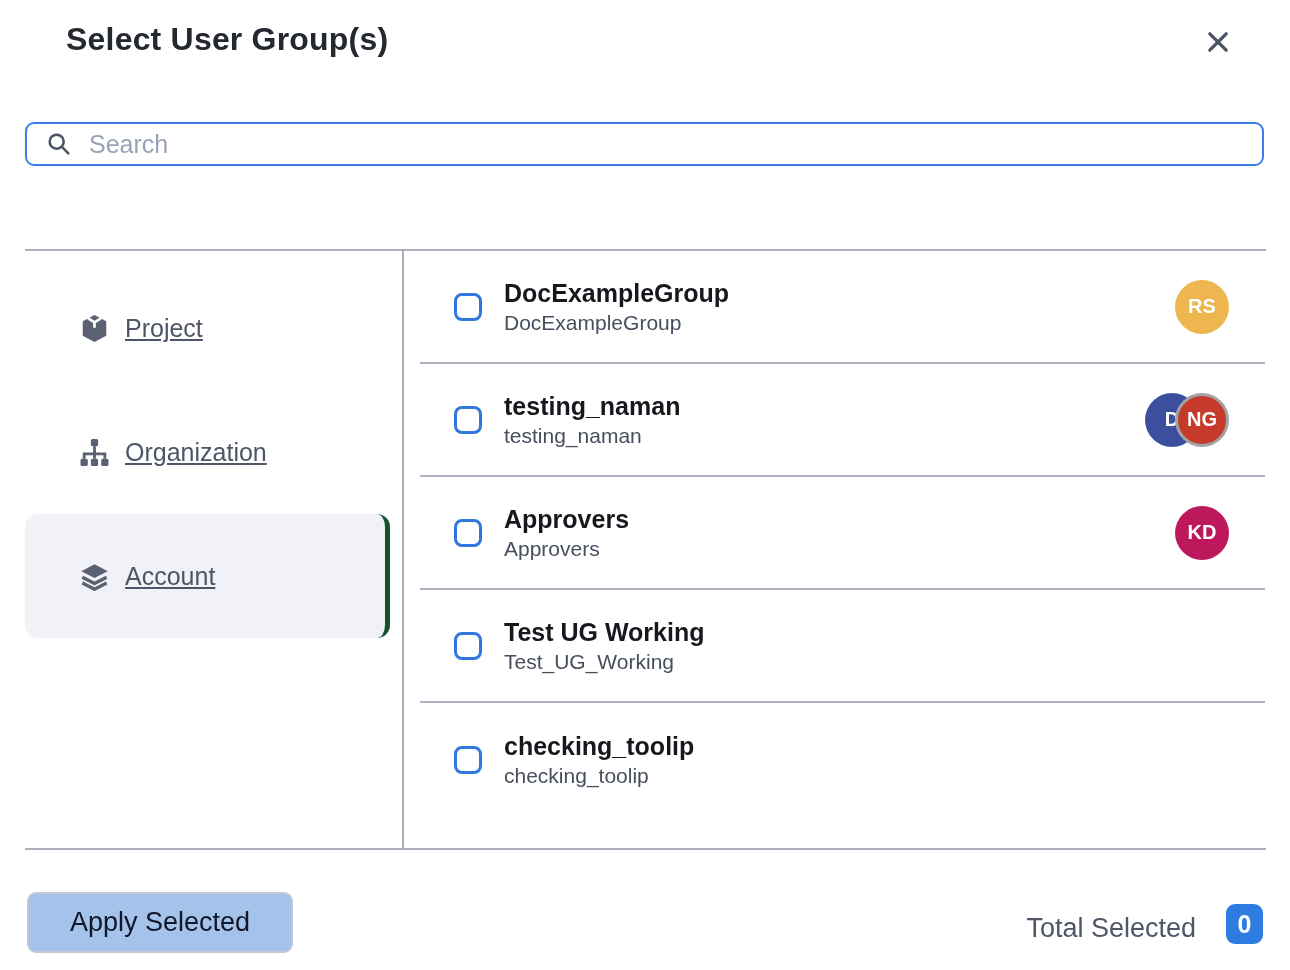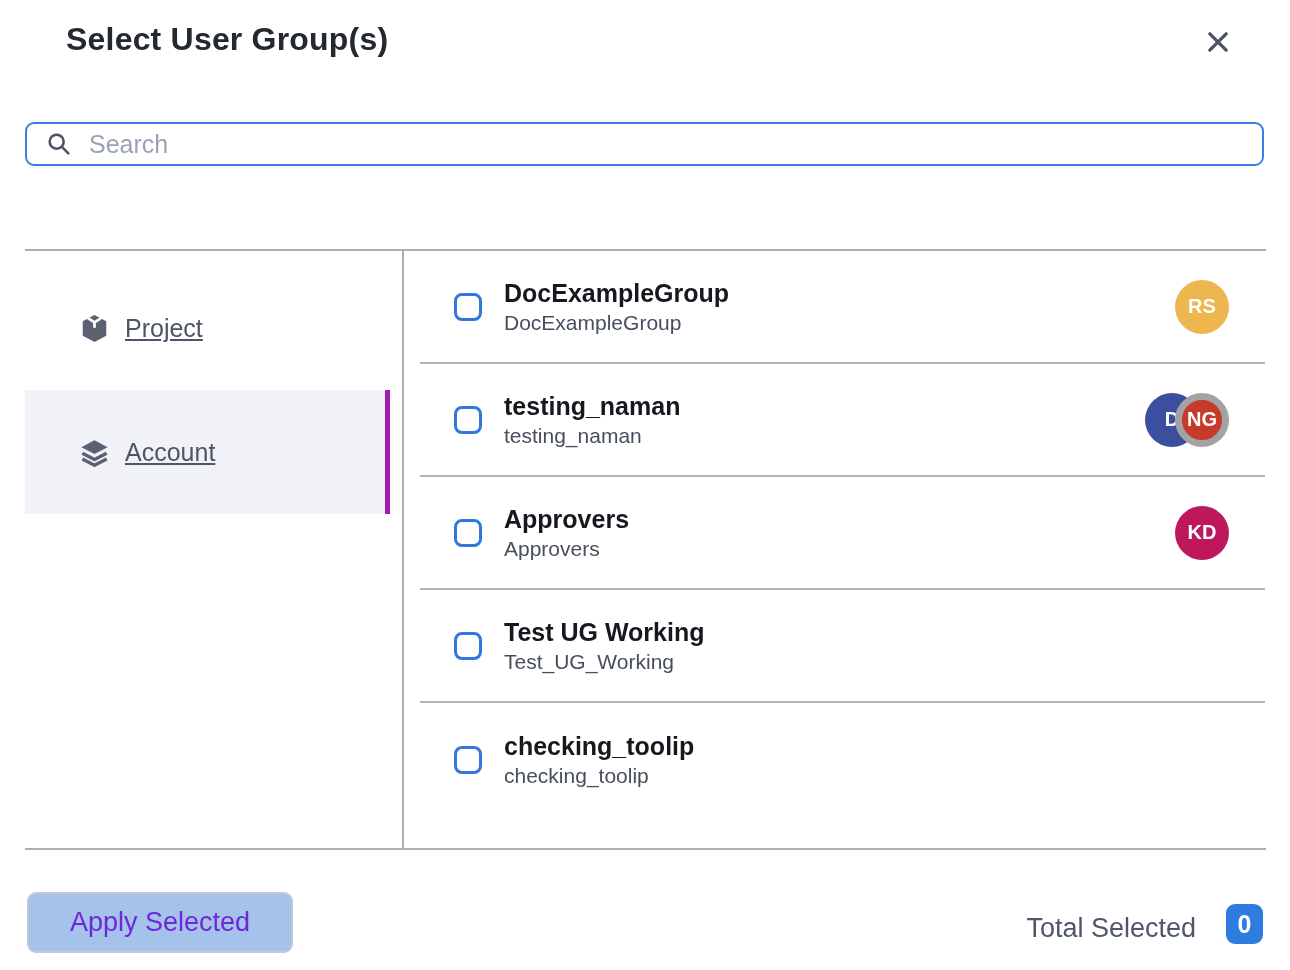--- a/index.html
+++ b/index.html
@@ -39,48 +39,48 @@
   .divider-bottom { position: absolute; left: 25px; right: 24px; top: 848px; height: 2px; background: #ABB0BD; }
 
   
   .content { position: absolute; left: 25px; right: 25px; top: 251px; height: 597px; display: flex; }
 
   .sidebar { width: 365px; margin-right: 12px; padding-top: 15px; flex: none; }
   .tab {
     height: 124px; display: flex; align-items: center; padding-left: 54px; gap: 15px;
     font-size: 25px; color: #4D5566; cursor: pointer; text-decoration: underline;
   }
-  .tab.selected { background: #F1F2F8; border-right: 5px solid #a21caf; }
+  .tab.selected { background: #F1F2F8; border-right: 5px solid #14532d; border-radius: 13px; }
   .tab .icon { width: 31px; height: 31px; flex: none; display: flex; }
 
   .list-panel { flex: 1; border-left: 2px solid #A9AEB9; padding-left: 16px; }
   .row { height: 113px; display: flex; align-items: center; padding-left: 34px; padding-right: 36px; cursor: pointer; }
   .row:not(:last-child) { border-bottom: 2px solid #B0B4C0; }
   .checkbox {
     width: 28px; height: 28px; border: 3px solid #3277DE; border-radius: 8px;
     margin-right: 22px; flex: none; background: #fff; cursor: pointer;
   }
   .row-text { display: flex; flex-direction: column; gap: 3px; }
   .row-title { font-size: 25px; font-weight: 700; color: #15181D; }
   .row-sub   { font-size: 21px; color: #474E5D; }
   .avatar-stack { margin-left: auto; display: flex; align-items: flex-start; }
   .avatar {
     width: 54px; height: 54px; border-radius: 50%;
     color: #fff; font-weight: 700; font-size: 20px;
     display: flex; align-items: center; justify-content: center; flex: none;
   }
-  .avatar.overlap { margin-left: -24px; border: 7px solid #a3a3a3; }
+  .avatar.overlap { margin-left: -24px; border: 3px solid #a3a3a3; }
 
   
   .footer {
     position: absolute; left: 27px; right: 27px; top: 850px; height: 120px;
     display: flex; align-items: flex-start; justify-content: space-between; padding-top: 42px;
   }
   .apply-btn {
-    background: #A5C2EA; color: #6d28d9; font-size: 27px; font-family: inherit;
+    background: #A5C2EA; color: #0f172a; font-size: 27px; font-family: inherit;
     border: 2px solid #C2C9D6; border-radius: 9px; padding: 13px 41px; cursor: default;
   }
   .total { display: flex; align-items: flex-end; gap: 30px; font-size: 27px; color: #4E5668; margin-top: 12px; }
   .badge {
     background: #2E7CE0; color: #fff; font-size: 25px; font-weight: 700;
     border-radius: 9px; min-width: 37px; height: 40px; padding: 0 6px;
     display: flex; align-items: center; justify-content: center;
   }
 </style>
 </head>
@@ -114,20 +114,34 @@
     <div class="tab">
       <span class="icon">
         <svg viewBox="0 0 24 24" width="31" height="31">
           <path fill="#5A6172" d="M12 1.6 2.9 6.3v11.4L12 22.4l9.1-4.7V6.3L12 1.6z"></path>
           <path fill="none" stroke="#fff" stroke-width="2.1" d="M6.9 3.9 12 7.2l5.1-3.3M12 7.2v4.2"></path>
         </svg>
       </span>
       <span>Project</span>
     </div>
 
+    <div class="tab">
+      <span class="icon">
+        <svg viewBox="0 0 24 24" width="31" height="31">
+          <g fill="#5A6172">
+            <rect x="9.2" y="1.5" width="5.6" height="5.6" rx="1.2"></rect>
+            <rect x="1.2" y="16.9" width="5.6" height="5.6" rx="1.2"></rect>
+            <rect x="9.2" y="16.9" width="5.6" height="5.6" rx="1.2"></rect>
+            <rect x="17.2" y="16.9" width="5.6" height="5.6" rx="1.2"></rect>
+          </g>
+          <path fill="none" stroke="#5A6172" stroke-width="2.2" d="M12 7.1v4.6M4 16.9v-3.8h16v3.8M12 11.7v5.2"></path>
+        </svg>
+      </span>
+      <span>Organization</span>
+    </div>
 
     <div class="tab selected">
       <span class="icon">
         <svg viewBox="0 0 24 24" width="31" height="31">
           <path fill="#5A6172" d="M12 2.6 1.8 7.9 12 13.2l10.2-5.3L12 2.6z"></path>
           <path fill="none" stroke="#5A6172" stroke-width="2.6" stroke-linejoin="round" d="M2.6 12.6 12 17.5l9.4-4.9"></path>
           <path fill="none" stroke="#5A6172" stroke-width="2.6" stroke-linejoin="round" d="M2.6 17 12 21.9 21.4 17"></path>
         </svg>
       </span>
       <span>Account</span>

